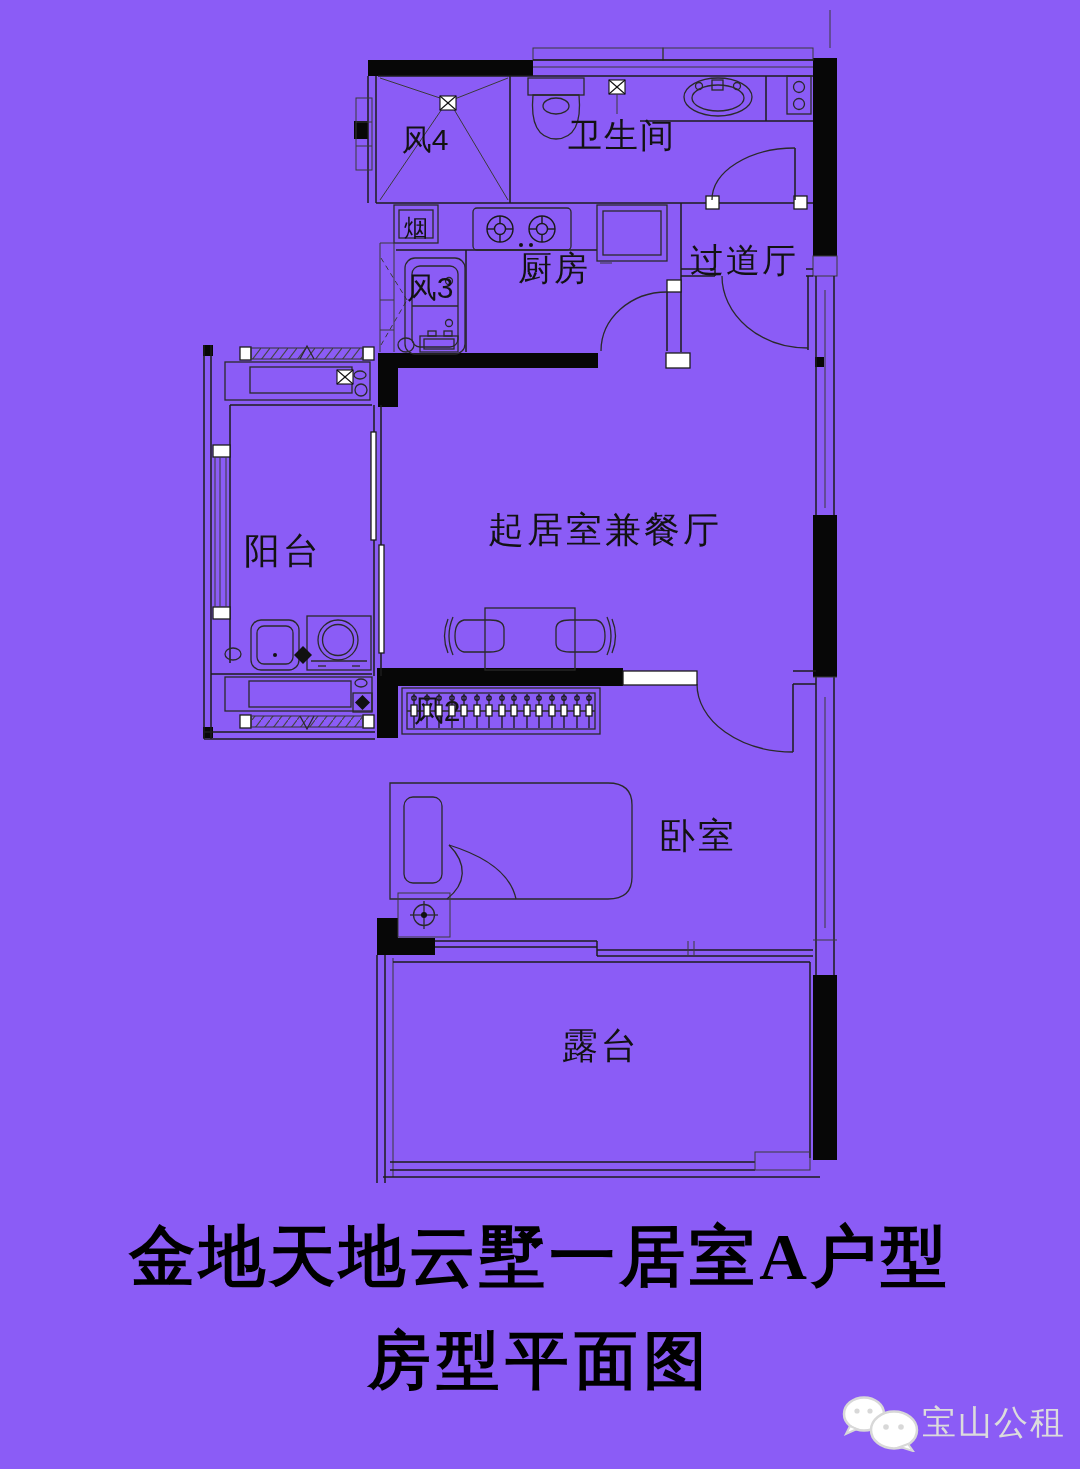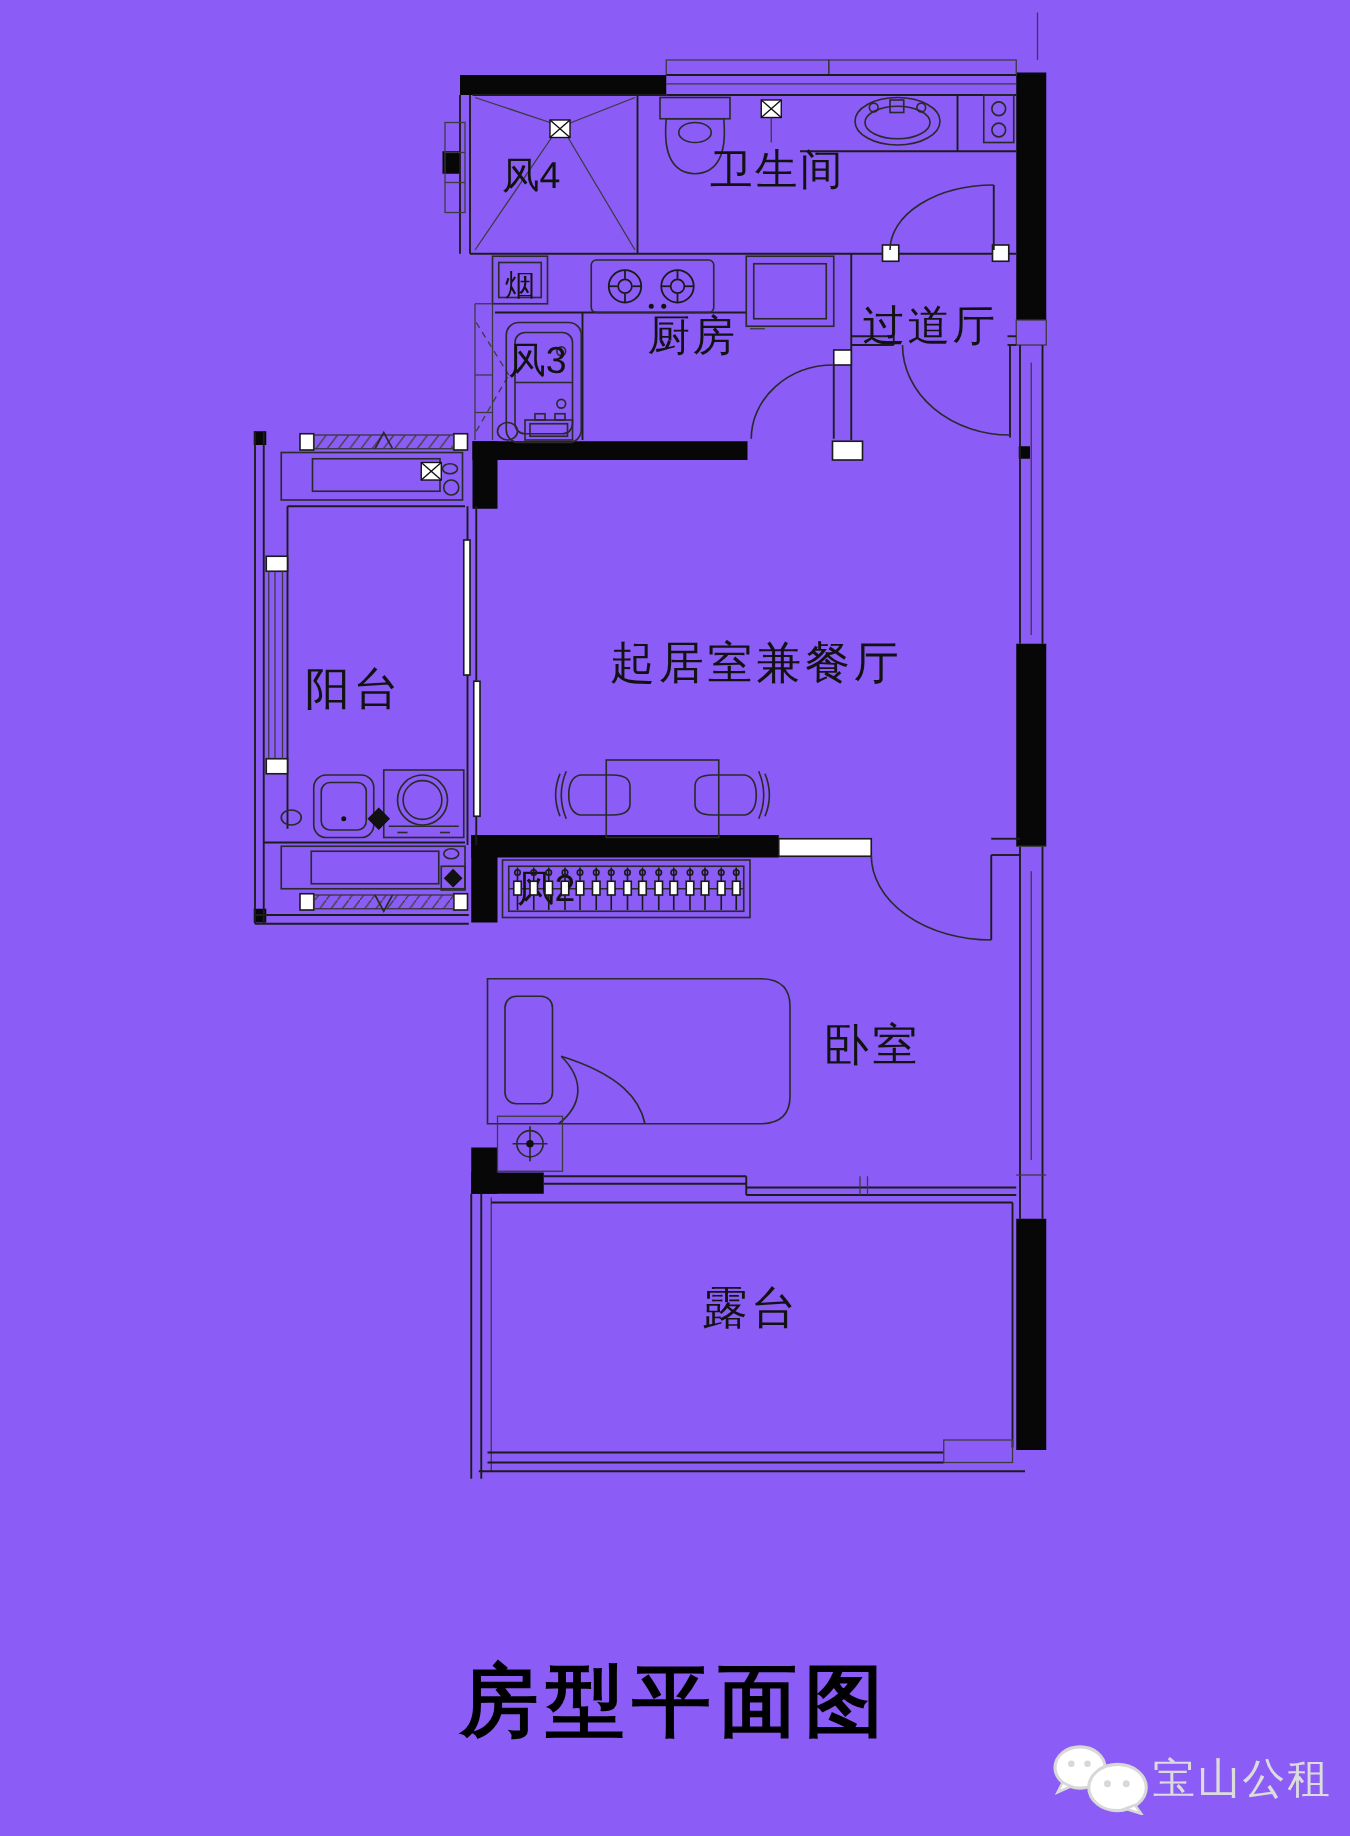--- a/index.html
+++ b/index.html
@@ -357,20 +357,21 @@
     <line class="ln" x1="393" y1="962" x2="810" y2="962"></line>
     <line class="ln" x1="810" y1="962" x2="810" y2="1158"></line>
     <line class="ln" x1="390" y1="1162" x2="755" y2="1162"></line>
     <line class="ln" x1="390" y1="1170" x2="755" y2="1170"></line>
     <rect class="thin" x="755" y="1152" width="55" height="18" fill="none"></rect>
     <line class="ln" x1="383" y1="1177" x2="820" y2="1177"></line>
     <text class="lbl t36" x="601" y="1058" text-anchor="middle">露台</text>
   </g>
 </svg>
 
+<div id="title1" class="title-line">金地天地云墅一居室A户型</div>
 <div id="title2" class="title-line">房型平面图</div>
 
 <div id="watermark">
   <svg width="84" height="58" viewBox="0 0 84 58">
     <g fill="#ffffff" stroke="#d8d8d8" stroke-width="2.5">
       <ellipse cx="26" cy="20" rx="20" ry="16.5"></ellipse>
       <path d="M 12 32 L 8 40 L 19 35 Z" stroke-width="2"></path>
       <ellipse cx="56" cy="36" rx="23" ry="18.5"></ellipse>
       <path d="M 70 50 L 75 57 L 62 53 Z" stroke-width="2"></path>
     </g>

